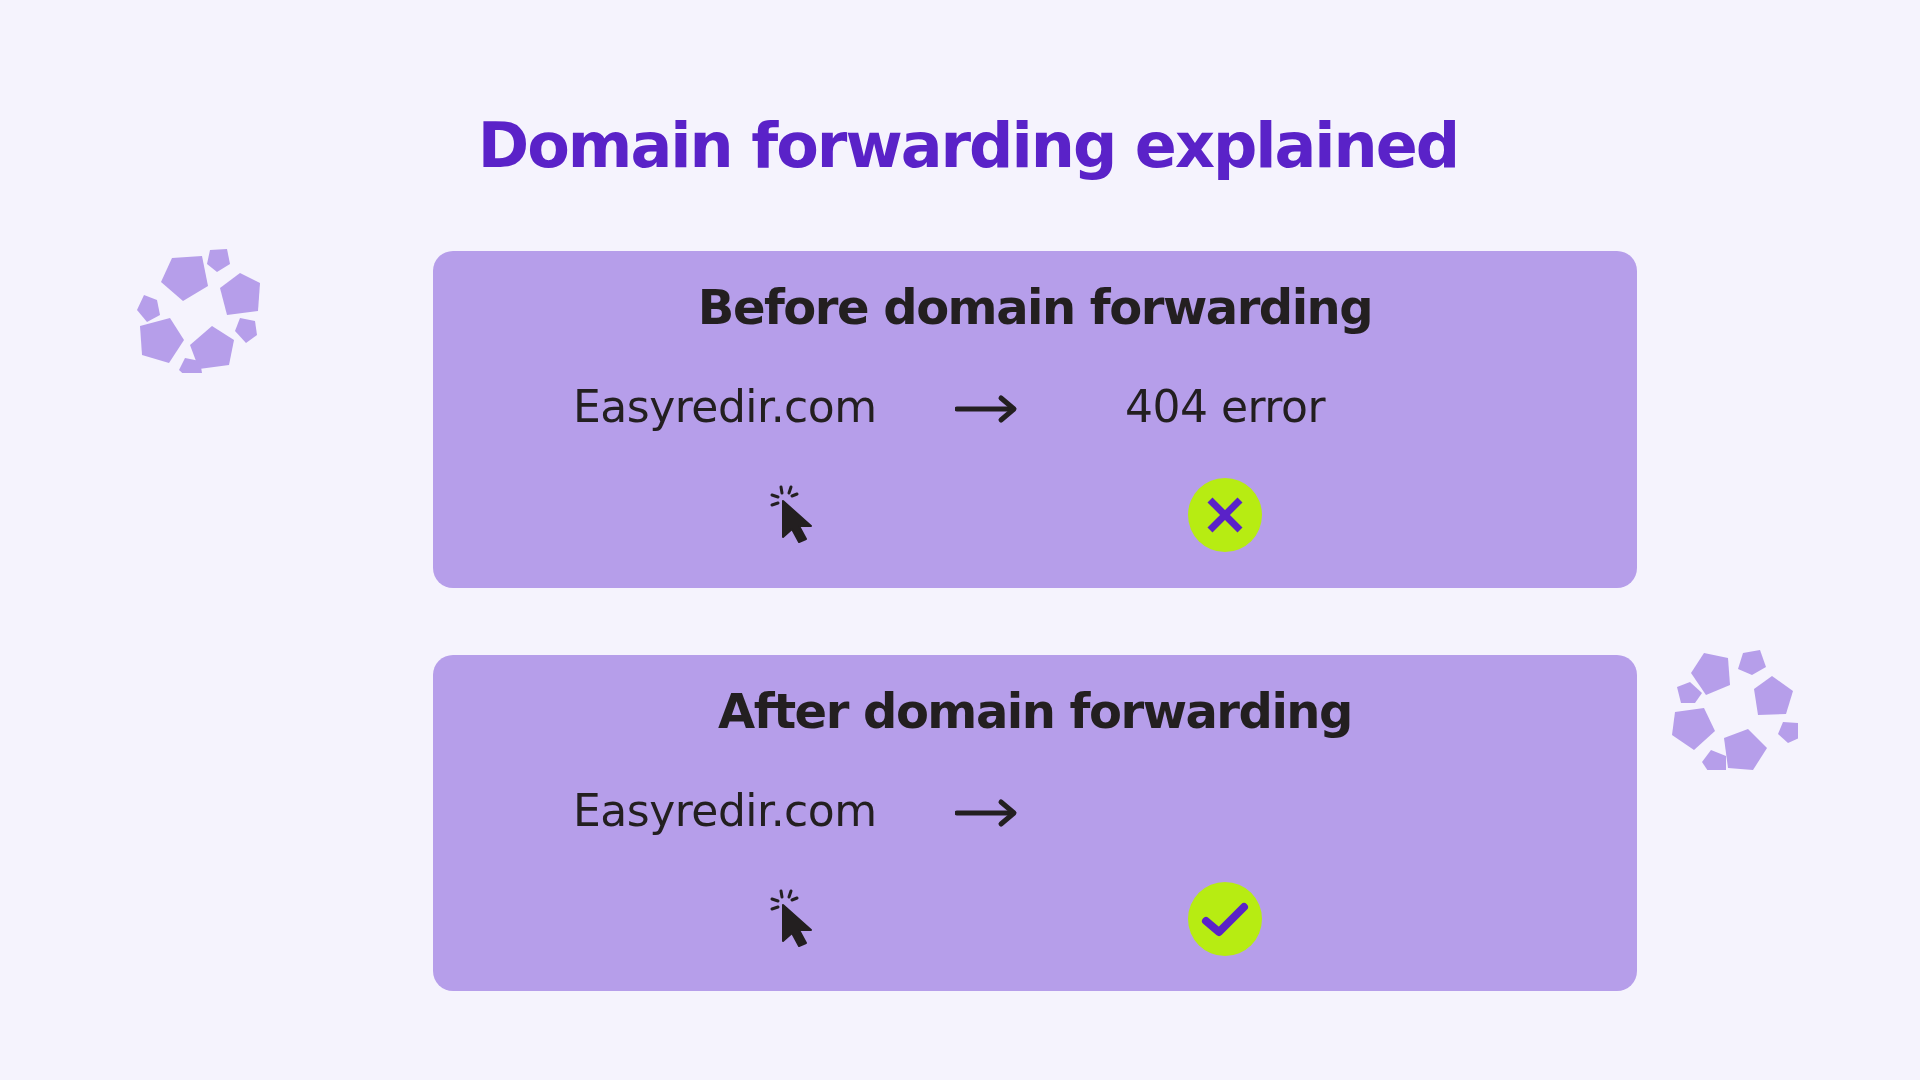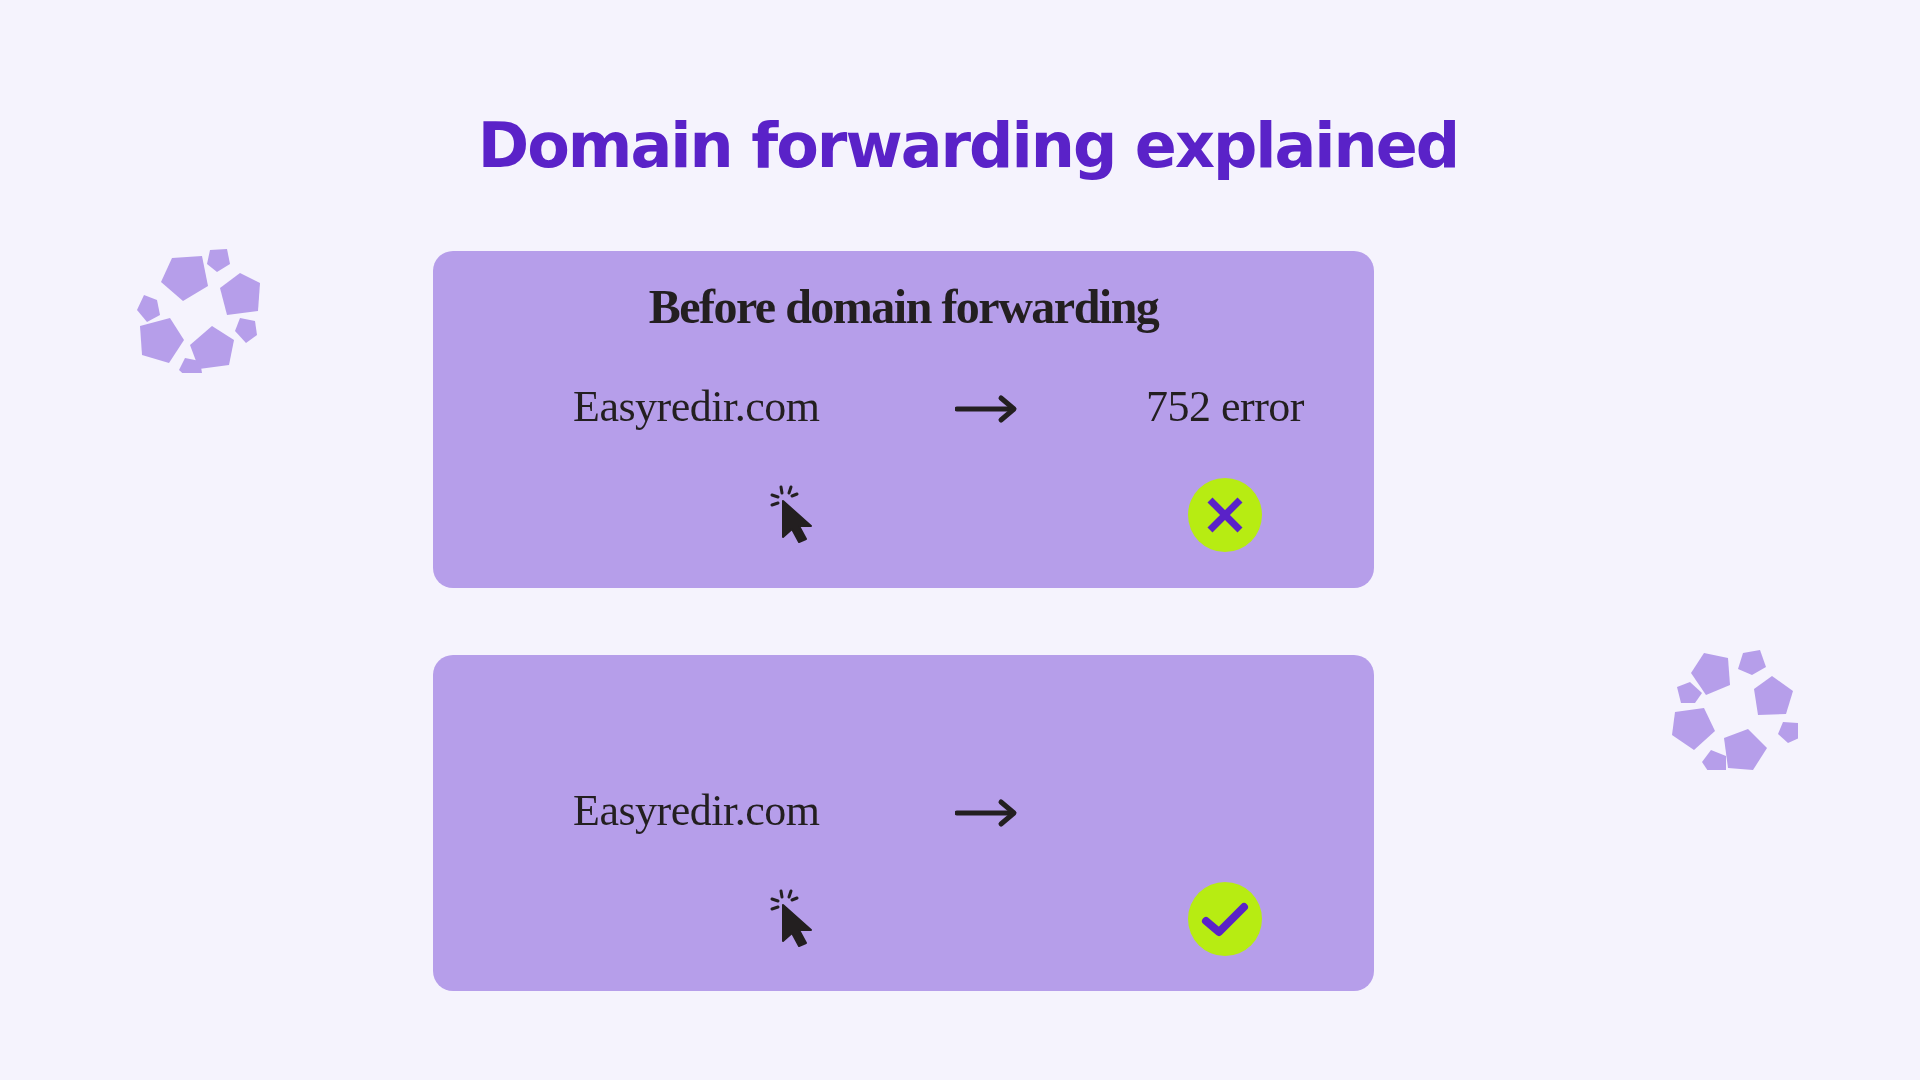--- a/index.html
+++ b/index.html
@@ -25,24 +25,23 @@
       font-size: 62px;
       font-weight: bold;
       letter-spacing: -2px;
       color: #5a22c8;
       line-height: 76px;
       padding-left: 8px;
     }
     .card {
       position: absolute;
       left: 433px;
-      width: 941px;
+      width: 1204px;
       background: #b69eea;
       border-radius: 20px;
-      font-family: Liberation Serif, serif;
     }
     .card.before { top: 251px; height: 337px; }
     .card.after  { top: 655px; height: 336px; }
     .card-heading {
       position: absolute;
       left: 0;
       top: 26px;
       width: 100%;
       text-align: center;
       font-size: 48px;
@@ -142,21 +141,21 @@
 
   <div class="card before">
     <div class="card-heading">Before domain forwarding</div>
     <div class="domain-from">Easyredir.com</div>
     <div class="arrow">
       <svg viewBox="0 0 64 30" width="64" height="30">
         <line x1="2" y1="15" x2="58" y2="15" stroke="#231f20" stroke-width="5" stroke-linecap="round"></line>
         <polyline points="46,4 59,15 46,26" fill="none" stroke="#231f20" stroke-width="5" stroke-linecap="round" stroke-linejoin="round"></polyline>
       </svg>
     </div>
-    <div class="domain-to">752 error</div>
+    <div class="domain-to">404 error</div>
     <div class="cursor">
       <svg viewBox="0 0 50 60" width="50" height="60">
         <g stroke="#231f20" stroke-width="3" stroke-linecap="round">
           <line x1="12" y1="3" x2="13" y2="9"></line>
           <line x1="22" y1="3" x2="20" y2="9"></line>
           <line x1="3" y1="11" x2="9" y2="13"></line>
           <line x1="28" y1="10" x2="23" y2="12"></line>
           <line x1="3" y1="21" x2="9" y2="19"></line>
         </g>
         <polygon points="14,17 14,53 23,45 30,58 37,55 30,42 42,42" fill="#231f20" stroke="#231f20" stroke-width="2" stroke-linejoin="round"></polygon>
@@ -166,20 +165,21 @@
       <svg viewBox="0 0 74 74">
         <g stroke="#5a22c8" stroke-width="7" stroke-linecap="butt">
           <line x1="22" y1="22" x2="52" y2="52"></line>
           <line x1="52" y1="22" x2="22" y2="52"></line>
         </g>
       </svg>
     </div>
   </div>
 
   <div class="card after">
+    <div class="card-heading">After domain forwarding</div>
     <div class="domain-from">Easyredir.com</div>
     <div class="arrow">
       <svg viewBox="0 0 64 30" width="64" height="30">
         <line x1="2" y1="15" x2="58" y2="15" stroke="#231f20" stroke-width="5" stroke-linecap="round"></line>
         <polyline points="46,4 59,15 46,26" fill="none" stroke="#231f20" stroke-width="5" stroke-linecap="round" stroke-linejoin="round"></polyline>
       </svg>
     </div>
     <div class="cursor">
       <svg viewBox="0 0 50 60" width="50" height="60">
         <g stroke="#231f20" stroke-width="3" stroke-linecap="round">

